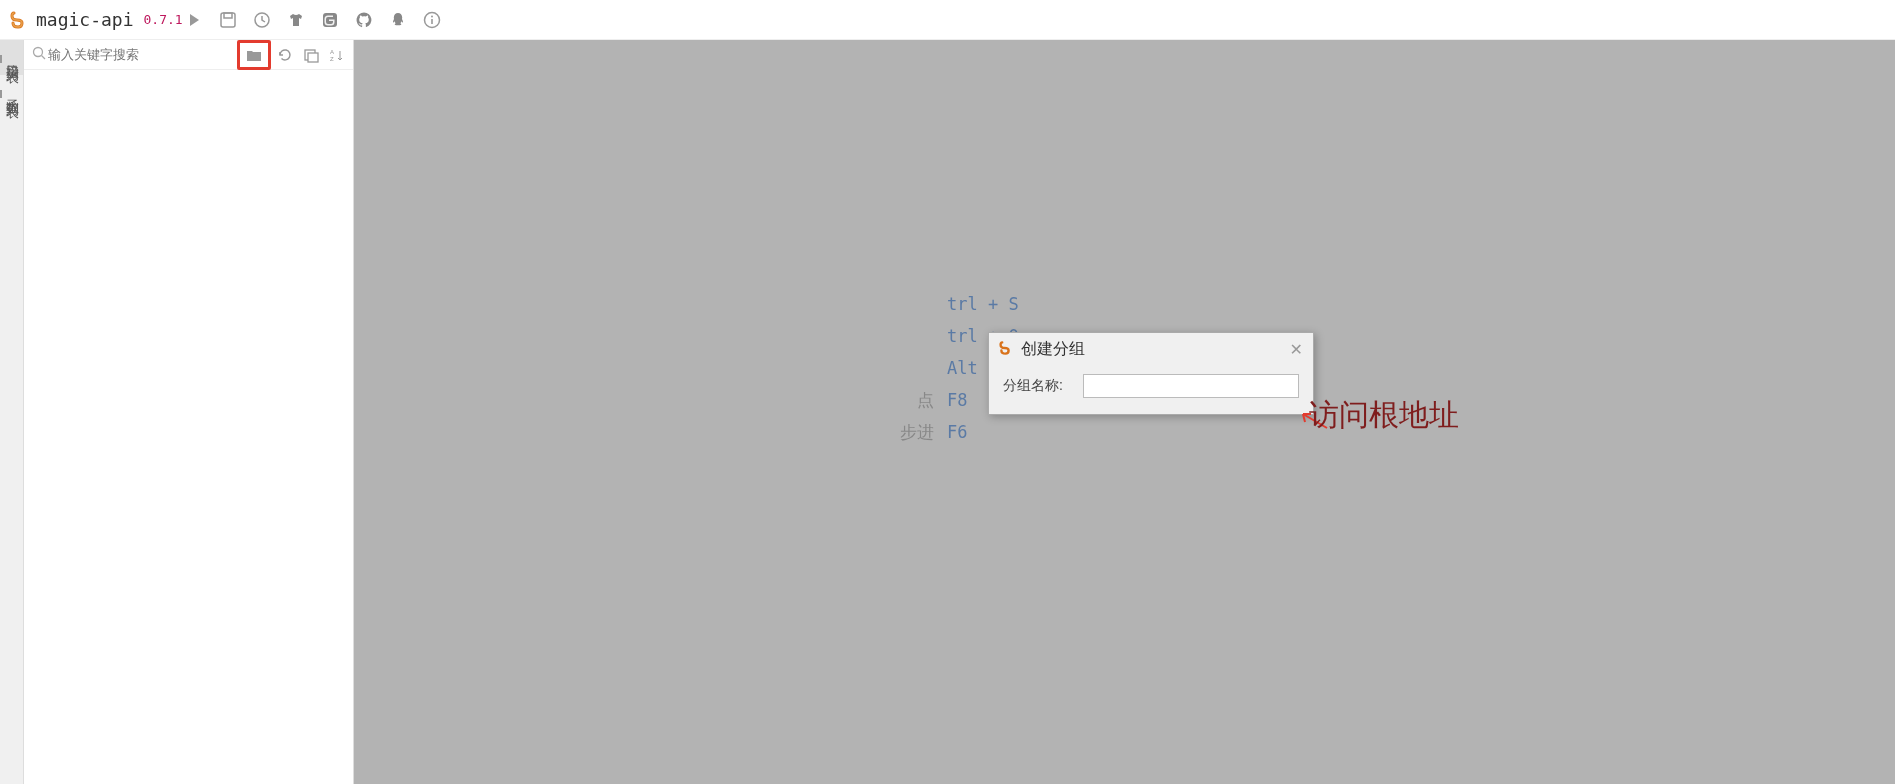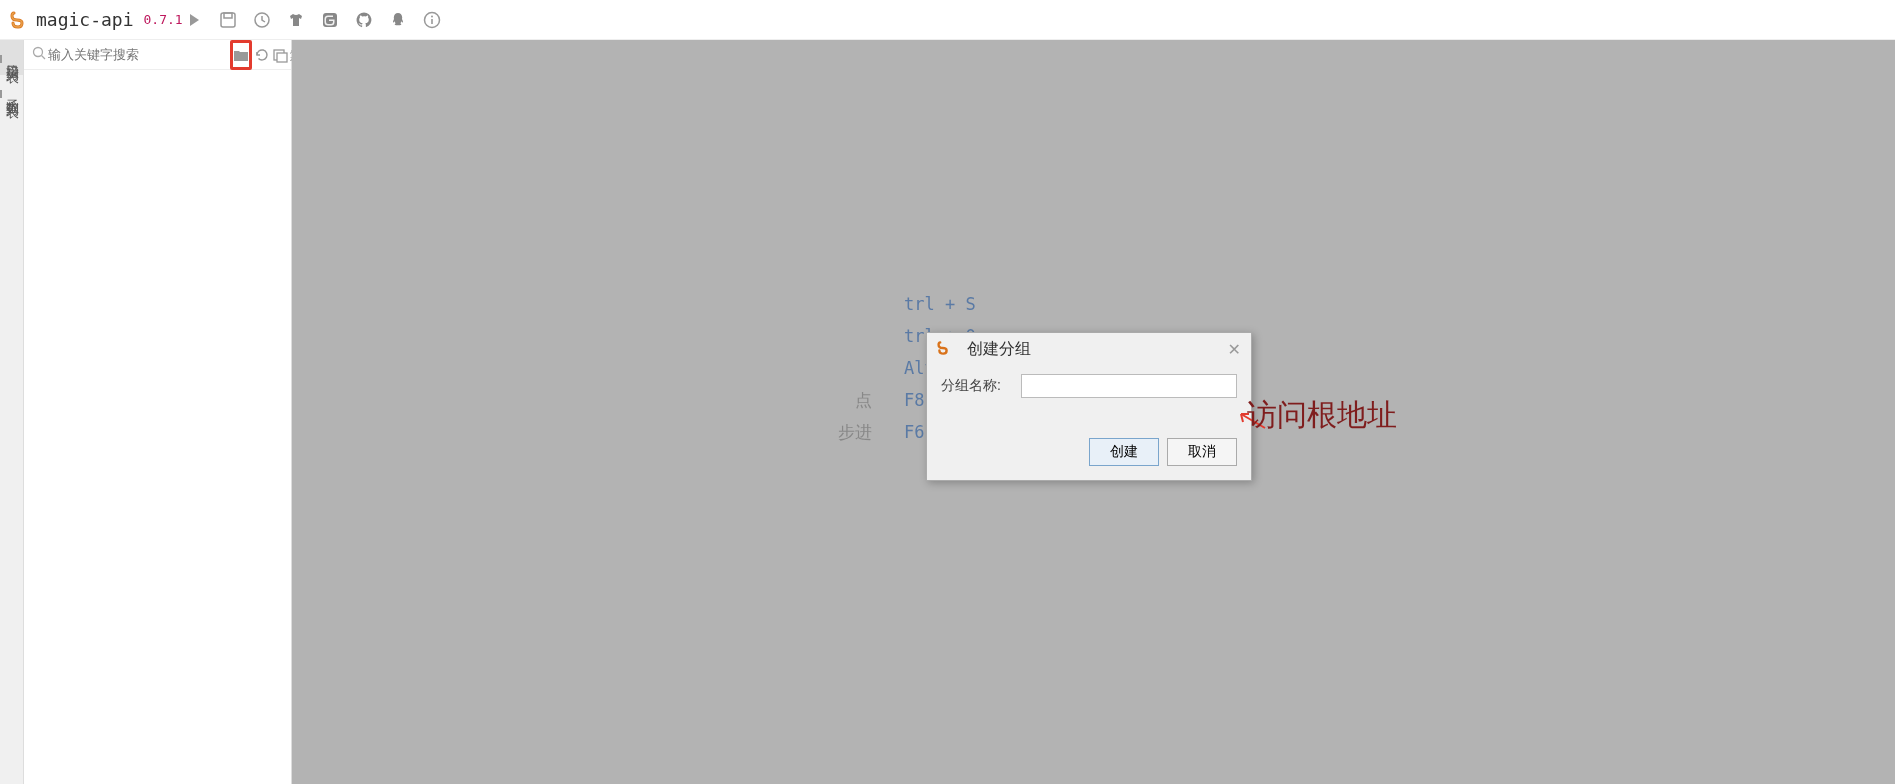--- a/index.html
+++ b/index.html
@@ -24,43 +24,43 @@
     
     .main { display: flex; height: calc(100vh - 40px); }
     
     
     .left-tabs { width: 24px; background: #f0f0f0; border-right: 1px solid #ddd; display: flex; flex-direction: column; }
     .vtab { writing-mode: vertical-rl; text-orientation: upright; padding: 8px 2px; font-size: 13px; color: #555; cursor: pointer; display: flex; flex-direction: column; align-items: center; letter-spacing: 2px; }
     .vtab.active { background: #e0e0e0; }
     .vtab-icon { writing-mode: horizontal-tb; margin-top: 4px; color: #999; }
     
     
-    .sidebar { width: 268px; background: #fff; border-right: 1px solid #ddd; display: flex; flex-direction: column; }
+    .sidebar { width: 330px; background: #fff; border-right: 1px solid #ddd; display: flex; flex-direction: column; }
     .sidebar-toolbar { height: 30px; display: flex; align-items: center; border-bottom: 1px solid #eee; padding: 0 4px; gap: 2px; }
     .search-wrap { flex: 1; display: flex; align-items: center; padding: 0 4px; }
     .search-icon { color: #aaa; margin-right: 2px; }
     .search-input { flex: 1; border: none; outline: none; font-size: 13px; color: #666; background: transparent; }
     .toolbar-btn { width: 24px; height: 24px; display: flex; align-items: center; justify-content: center; cursor: pointer; color: #888; }
     .highlight-box { border: 3px solid #e33b2e; border-radius: 2px; }
     .sidebar-tree { flex: 1; }
     
     
     .editor { flex: 1; background: #b3b3b3; position: relative; }
     .shortcuts { position: absolute; top: 248px; left: 520px; font-family: "Consolas", monospace; font-size: 17px; color: #7a7a7a; line-height: 32px; }
-    .shortcut-row { display: flex; gap: 32px; align-items: center; }
+    .shortcut-row { display: flex; gap: 13px; align-items: center; }
     .shortcut-label { width: 60px; text-align: right; color: #888; }
     .shortcut-key { color: #5a7aa5; }
     
     
     .dialog { position: absolute; left: 634px; top: 292px; width: 326px; background: #f0f0f0; box-shadow: 2px 2px 8px rgba(0,0,0,0.25); border: 1px solid #aaa; }
     .dialog-title { display: flex; align-items: center; justify-content: space-between; padding: 6px 10px; font-size: 16px; }
-    .dialog-title-left { display: flex; align-items: center; gap: 14px; }
+    .dialog-title-left { display: flex; align-items: center; gap: 6px; }
     .dialog-close { cursor: pointer; color: #999; font-size: 16px; }
     .dialog-body { padding: 8px 14px 12px 14px; }
-    .form-row { display: flex; align-items: center; margin-bottom: 28px; }
+    .form-row { display: flex; align-items: center; margin-bottom: 4px; }
     .form-label { width: 80px; font-size: 14px; color: #444; }
     .form-input { flex: 1; height: 24px; border: 1px solid #bbb; padding: 0 4px; outline: none; background: #fff; }
     .form-row.highlighted .form-input { outline: 3px solid #e33b2e; outline-offset: 0; }
     .dialog-actions { display: flex; justify-content: flex-end; gap: 8px; padding: 0 14px 14px; }
     .btn { padding: 4px 20px; border: 1px solid #aaa; background: #f5f5f5; cursor: pointer; font-size: 14px; }
     .btn-primary { background: #e8f0f8; border-color: #7aa5cc; }
     
     
     .annotation { position: absolute; left: 955px; top: 355px; color: #7f1d1d; font-size: 30px; font-weight: 400; display: flex; align-items: center; }
     .annotation-arrow { position: absolute; left: 945px; top: 370px; }
@@ -224,24 +224,20 @@
           <span>创建分组</span>
         </div>
         <span class="dialog-close">✕</span>
       </div>
       <div class="dialog-body">
         <div class="form-row">
           <span class="form-label">分组名称:</span>
           <input class="form-input" value="" style="">
         </div>
       </div>
-      <div class="dialog-actions">
-        <button class="btn btn-primary">创建</button>
-        <button class="btn">取消</button>
-      </div>
     </div>
 
     <svg class="annotation-arrow" width="30" height="20">
       <line x1="28" y1="18" x2="4" y2="4" stroke="#e33b2e" stroke-width="2"></line>
       <path d="M4 4 L12 4 M4 4 L6 12" stroke="#e33b2e" stroke-width="2" fill="none"></path>
     </svg>
 
     <div class="annotation">
       <span>访问根地址</span>
     </div>

